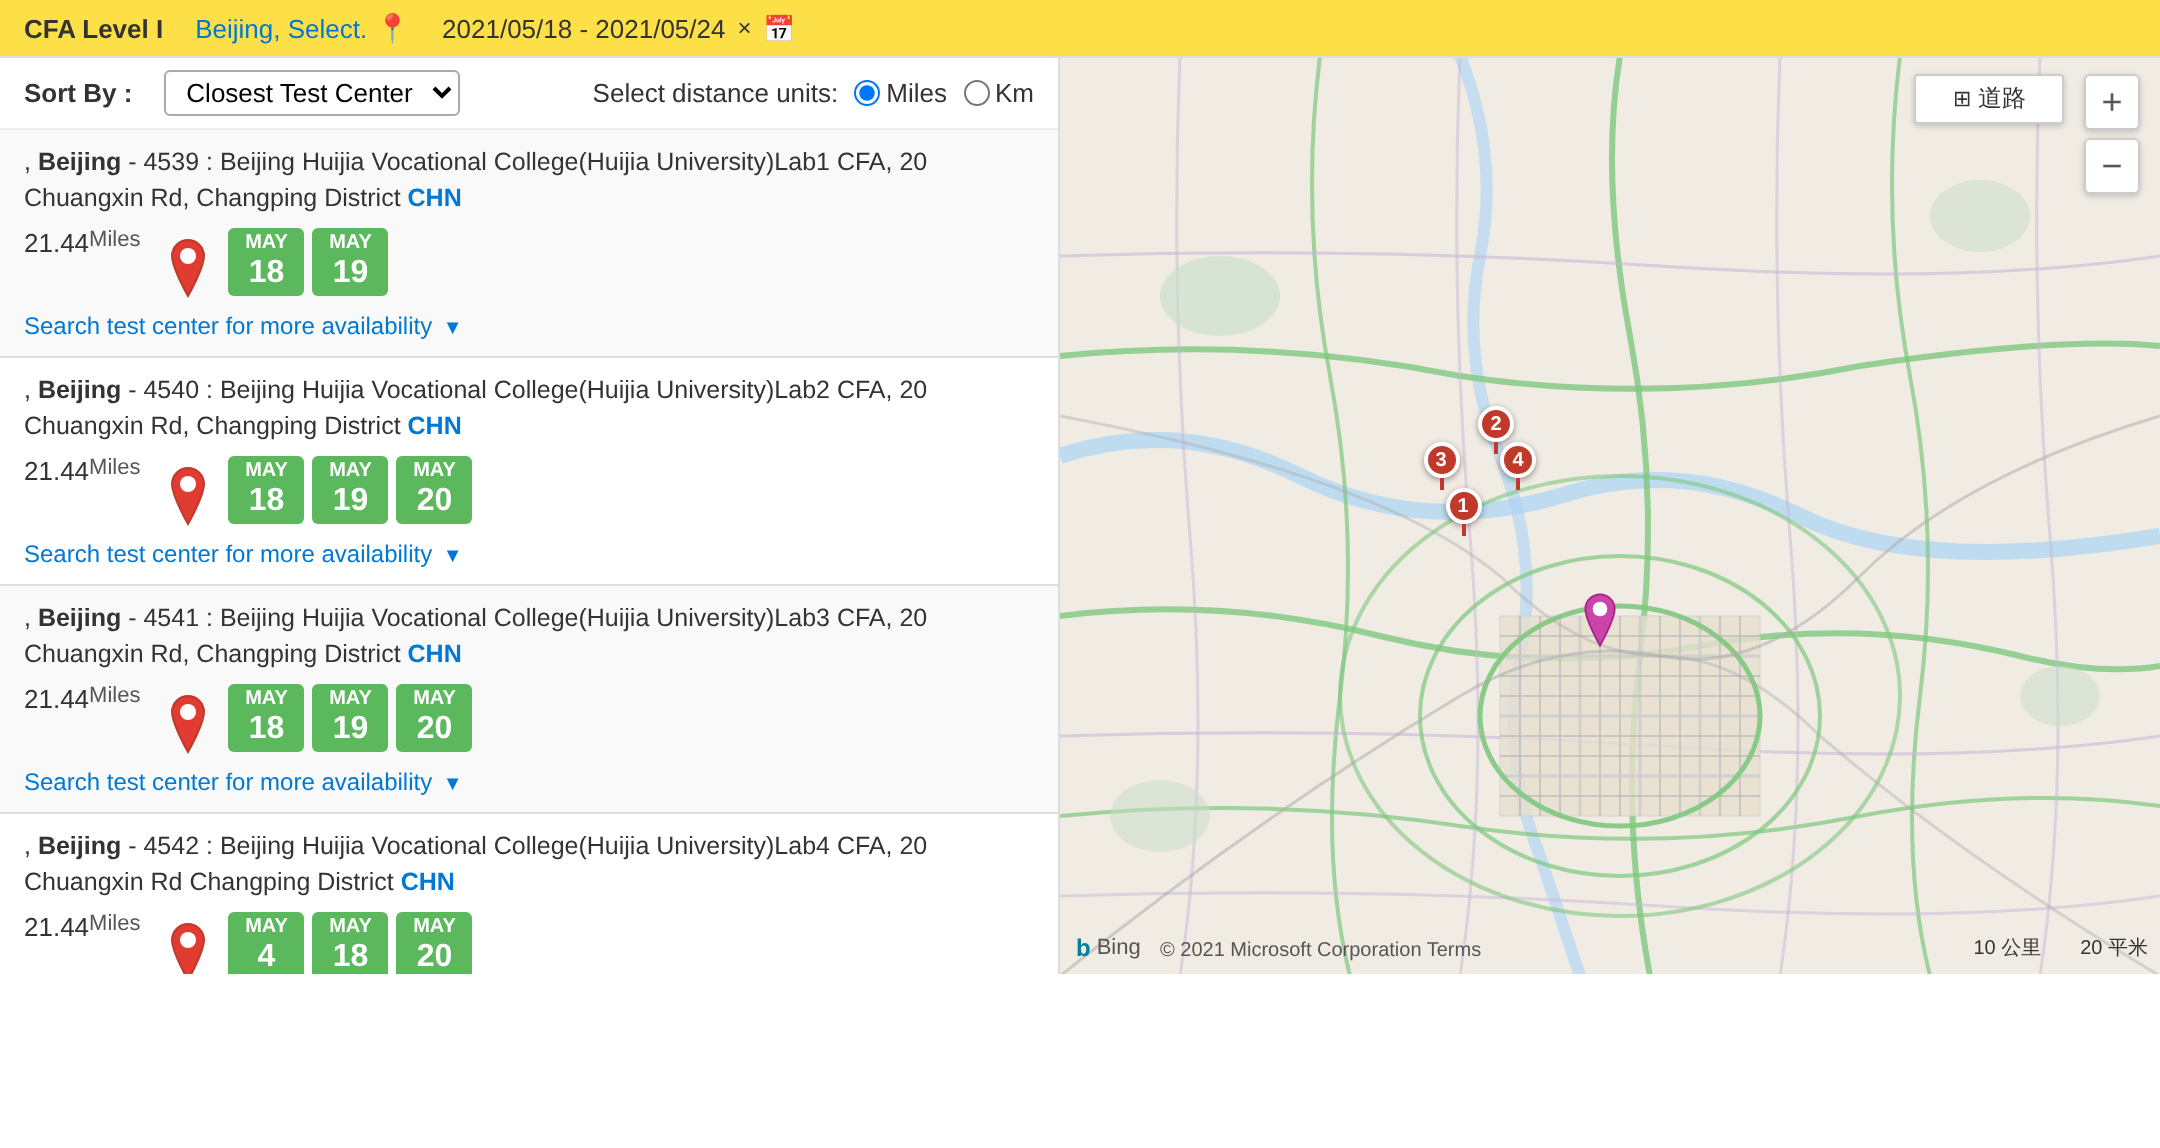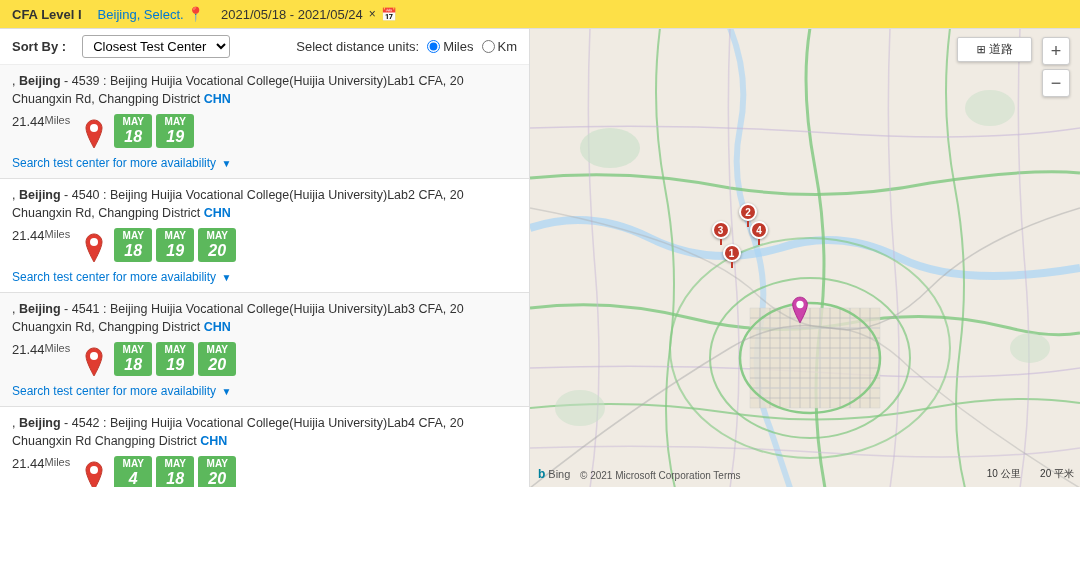--- a/index.html
+++ b/index.html
@@ -162,21 +162,20 @@
       font-size: 10px;
       font-weight: 700;
       text-transform: uppercase;
       display: block;
     }
     .date-badge .day {
       font-size: 16px;
       font-weight: 700;
       display: block;
       line-height: 1.2;
-      font-style: italic;
     }
 
     .distance-info {
       font-size: 12px;
       color: #555;
       display: flex;
       flex-direction: row;
       align-items: flex-start;
       margin-right: 4px;
     }

